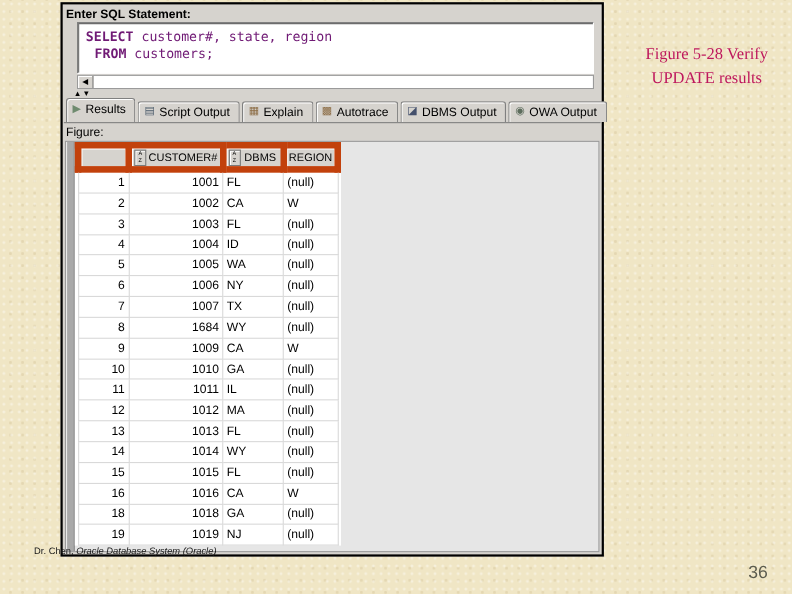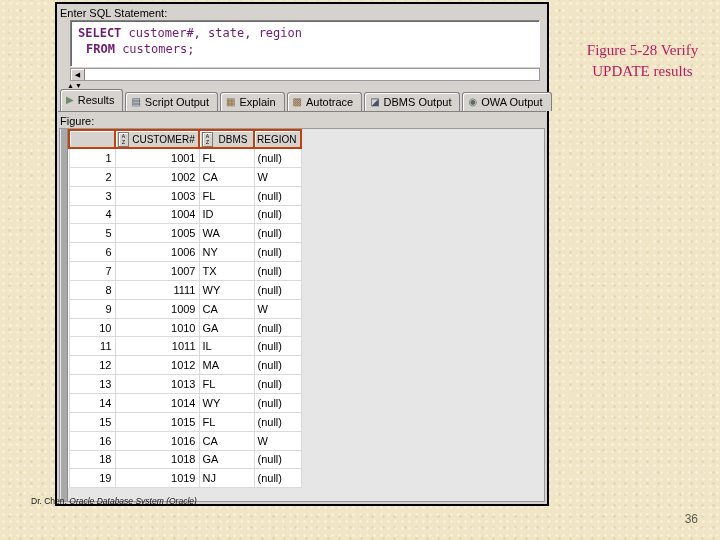--- a/index.html
+++ b/index.html
@@ -11,21 +11,21 @@
       radial-gradient(rgba(255,255,255,.4) 1px, transparent 1.6px),
       radial-gradient(rgba(198,178,130,.28) 1px, transparent 1.6px);
     background-size:7px 7px, 11px 11px;
     background-position:0 0, 4px 5px;
   }
   
   .screenshot{
     position:absolute;left:55px;top:2px;width:494px;height:504px;
     background:#d6d3ce;border:2px solid #000;box-sizing:border-box;
   }
-  .sql-label{position:absolute;left:3px;top:3px;font-size:11px;color:#000;}
+  .sql-label{position:absolute;left:3px;top:3px;font-size:11px;color:#000;font-weight:bold;}
   .sql-box{
     position:absolute;left:13px;top:16px;width:470px;height:47px;background:#fff;
     border:1px solid #808080;border-right-color:#fff;border-bottom-color:#fff;
     box-shadow:inset 1px 1px 0 #6a6a6a;
     font-family:"DejaVu Sans Mono","Liberation Mono",monospace;
     font-size:12px;line-height:16px;padding:4px 0 0 7px;box-sizing:border-box;white-space:pre;color:#701a75;
   }
   .sql-line2{padding-left:8px;}
   .kw{font-weight:bold;}
   .hscroll{
@@ -60,21 +60,21 @@
   }
   .vscroll{
     position:absolute;left:0;top:0;width:7px;height:100%;
     background:#a9a9a9;border-right:1px solid #8a8a8a;box-shadow:inset 1px 0 0 #e9e9e9;
   }
   table.results{
     position:absolute;left:8px;top:0;border-collapse:collapse;table-layout:fixed;
     background:#fff;font-size:11px;color:#000;
   }
   table.results th{
-    background:#d6d3ce;border:2px solid #c2410c;box-shadow:inset 1px 1px 0 #fff;
+    background:#d6d3ce;border:6px solid #c2410c;box-shadow:inset 1px 1px 0 #fff;
     font-weight:normal;font-size:10px;height:16px;padding:0 2px;overflow:hidden;
   }
   .th-flex{display:flex;align-items:center;gap:2px;}
   .th-flex .hdr-text{flex:1;text-align:center;}
   .sort-icon{
     width:9px;height:13px;background:#d6d3ce;border:1px solid #7a7a7a;
     box-shadow:inset 1px 1px 0 #fff;font-size:5px;line-height:6px;text-align:center;
     display:flex;flex-direction:column;justify-content:center;flex:0 0 auto;cursor:pointer;
   }
   table.results td{
@@ -83,21 +83,21 @@
   td.td-num{text-align:right;padding-right:10px;}
   td.td-cust{text-align:right;padding-right:4px;}
   td.td-state,td.td-region{text-align:left;}
   
   .caption{
     position:absolute;left:565px;top:40px;width:155px;
     font-family:"Liberation Serif", serif;font-size:15px;line-height:1.38;
   }
   .footer{position:absolute;left:31px;top:496px;font-size:8.5px;color:#151515;}
   .footer .it{font-style:italic;}
-  .page-number{position:absolute;right:22px;top:512px;font-size:12px;color:#5c5c4e;margin-left:28px;}
+  .page-number{position:absolute;right:22px;top:512px;font-size:16px;color:#5c5c4e;margin-left:28px;}
 </style>
 </head>
 <body>
 
 <div class="screenshot">
 
   <div class="sql-label">Enter SQL Statement:</div>
 
   <div class="sql-box"><span><span class="kw">SELECT</span><span> customer#, state, region</span></span>
 <span class="sql-line2"><span class="kw">FROM</span><span> customers;</span></span></div>
@@ -208,21 +208,21 @@
             <td class="td-region">(null)</td>
           </tr>
           <tr>
             <td class="td-num">7</td>
             <td class="td-cust">1007</td>
             <td class="td-state">TX</td>
             <td class="td-region">(null)</td>
           </tr>
           <tr>
             <td class="td-num">8</td>
-            <td class="td-cust">1111</td>
+            <td class="td-cust">1684</td>
             <td class="td-state">WY</td>
             <td class="td-region">(null)</td>
           </tr>
           <tr>
             <td class="td-num">9</td>
             <td class="td-cust">1009</td>
             <td class="td-state">CA</td>
             <td class="td-region">W</td>
           </tr>
           <tr>

